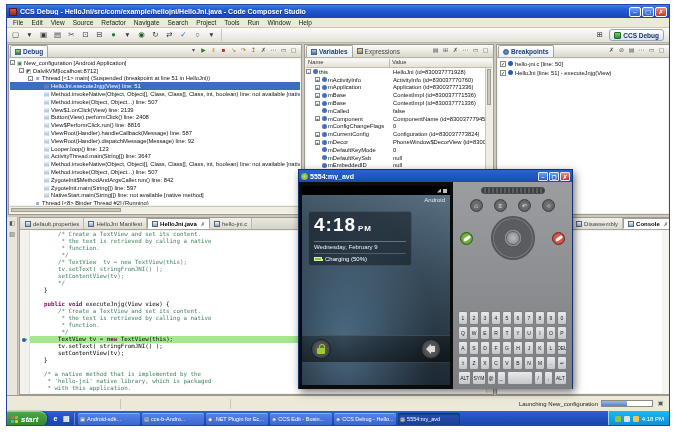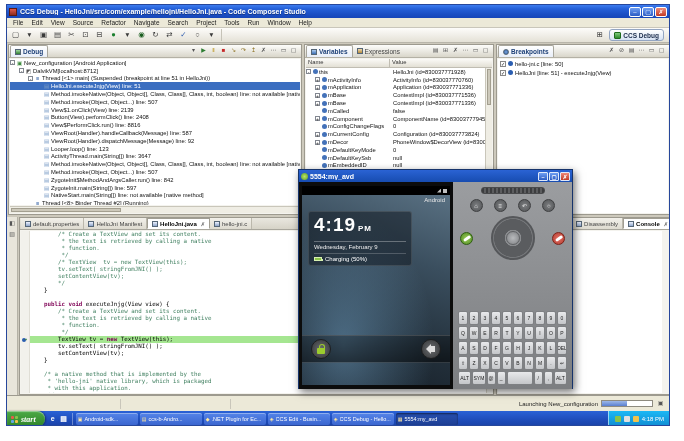--- a/index.html
+++ b/index.html
@@ -114,21 +114,21 @@
   .statusbar { position:absolute; left:0; top:390px; right:0; height:16px; background:#ece9d8; border-top:1px solid #9d9a8f;
     display:flex; align-items:center; padding:0 4px; font-size:6px; color:#222; }
   .sbseg { width:110px; height:10px; border-right:1px solid #c9c6ba; }
   .sbright { margin-left:auto; display:flex; align-items:center; gap:3px; }
   .pbar { width:52px; height:7px; border:1px solid #8e8b80; background:#fff; position:relative; overflow:hidden; }
   .pfill { position:absolute; left:0; top:0; bottom:0; width:0; background:linear-gradient(#9db8e8,#5a7fd0); }
   .taskbar { position:absolute; left:0; top:406px; right:0; height:16px;
     background:linear-gradient(#2a62d6,#1e4bb8 60%,#1941a5); display:flex; align-items:center; }
   .startbtn { height:16px; padding:0 9px 0 4px; background:linear-gradient(#4caa46,#2f8329); border-radius:0 8px 8px 0;
     color:#fff; font-style:italic; font-weight:bold; font-size:8px; display:flex; align-items:center; gap:3px;
-    box-shadow:inset 0 1px 1px rgba(255,255,255,.45), 1px 0 2px rgba(0,0,0,.4); flex:none;font-family:Liberation Serif, serif; }
+    box-shadow:inset 0 1px 1px rgba(255,255,255,.45), 1px 0 2px rgba(0,0,0,.4); flex:none; }
   .flag { width:7px; height:7px; display:grid; grid-template-columns:1fr 1fr; gap:1px; }
   .flag i { display:block; border-radius:1px; }
   .f1{background:#e35d4b;} .f2{background:#8bc34a;} .f3{background:#64a7e8;} .f4{background:#f0c34e;}
   .qlaunch { display:flex; gap:1px; padding:0 3px; border-right:1px solid rgba(255,255,255,.35); height:12px; align-items:center; }
   .qicon { width:10px; height:10px; font-size:7px; line-height:10px; text-align:center; color:#fff; font-weight:bold; }
   .titems { display:flex; align-items:center; padding-left:2px; flex:1; overflow:hidden; }
   .titem { width:62px; height:12px; margin:0 1px; background:linear-gradient(#5584e8,#3b66d0); border-radius:2px; color:#fff;
     font-size:5.5px; display:flex; align-items:center; gap:2px; padding:0 2px; overflow:hidden; white-space:nowrap;
     box-shadow:inset 0 1px 0 rgba(255,255,255,.35); flex:none; }
   .titem.f-active { background:linear-gradient(#274fae,#1d3f95); box-shadow:inset 0 1px 2px rgba(0,0,0,.55); }
@@ -899,21 +899,21 @@
     </div>
     <div class="emu-body">
       <div class="phone">
         <div class="pscreen">
           <div class="pstatus">
             <span class="si s1"></span>
             <span class="si"></span>
           </div>
           <div class="carrier">Android</div>
           <div class="clockpanel">
-            <div class="ptime"><span>4:19</span><span class="ampm">PM</span></div>
+            <div class="ptime"><span>4:18</span><span class="ampm">PM</span></div>
             <div class="pdate">Wednesday, February 9</div>
             <div class="pcharge">
               <span class="batt"></span>
               <span>Charging (50%)</span>
             </div>
           </div>
           <div class="locks">
             <span class="lockbtn">
                 <span class="lockglyph"></span>
               </span>

